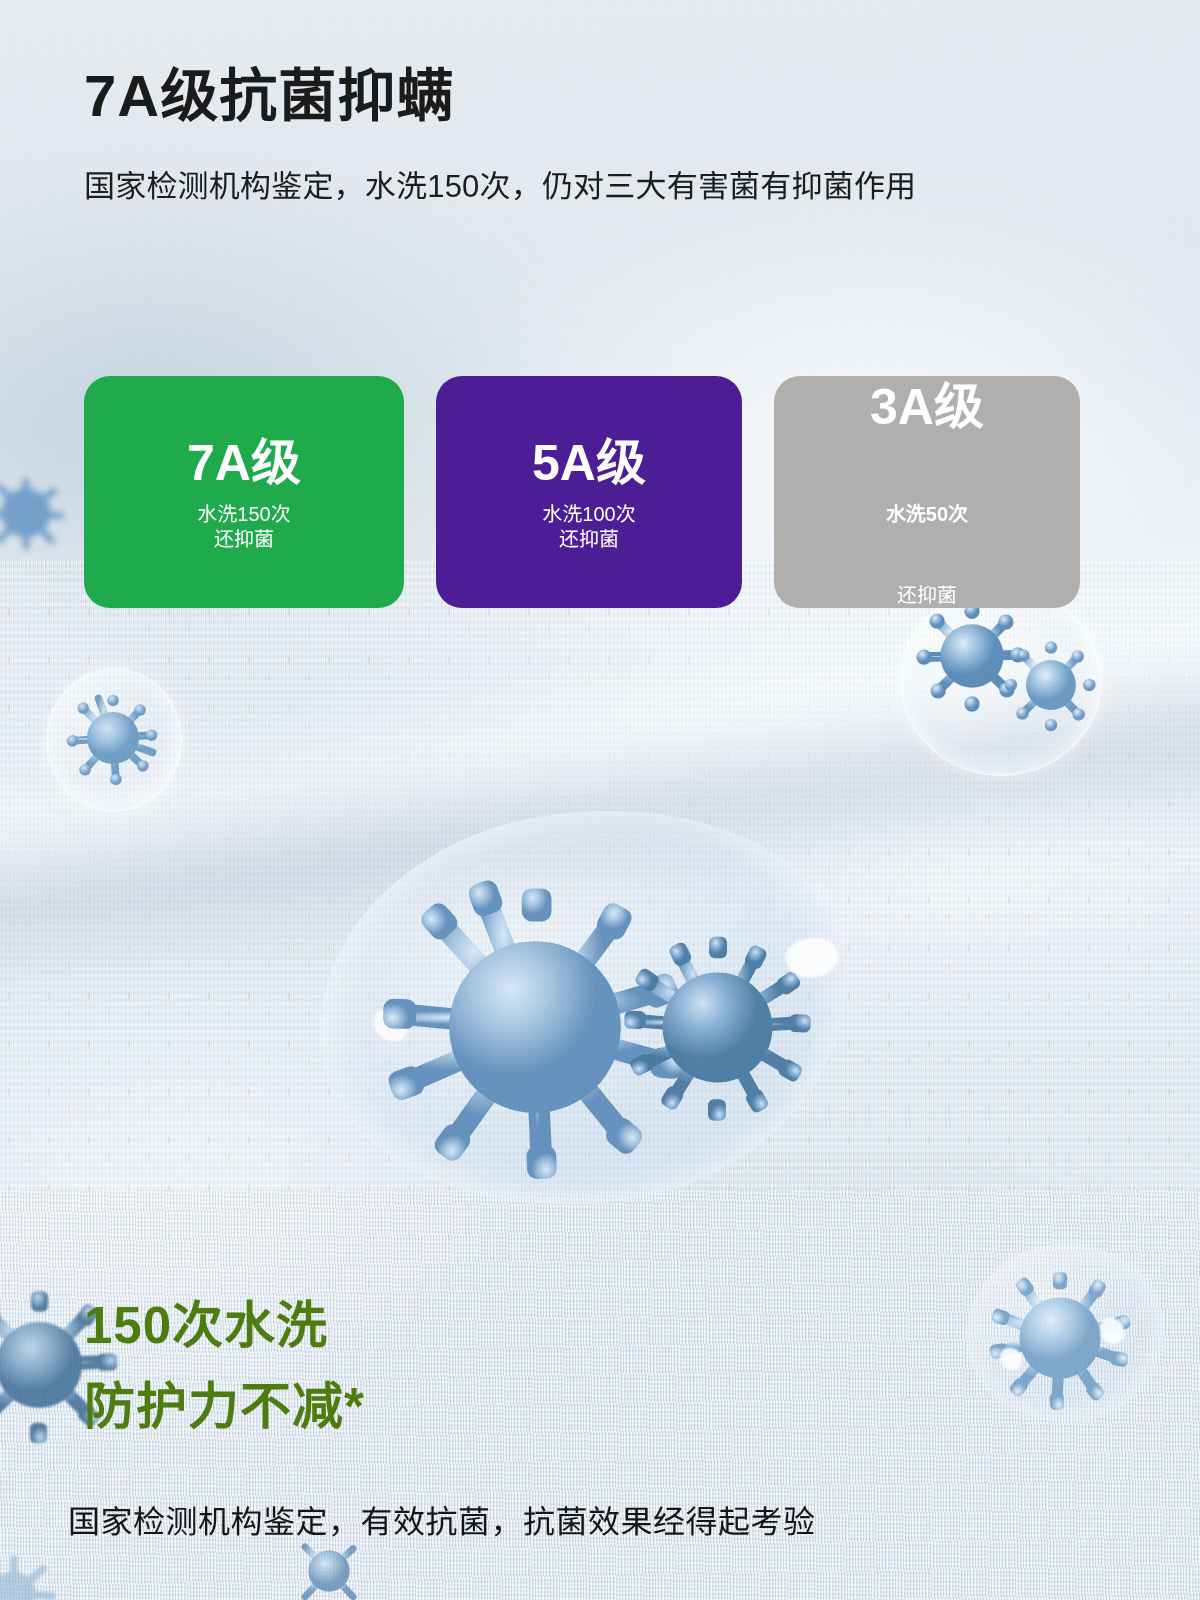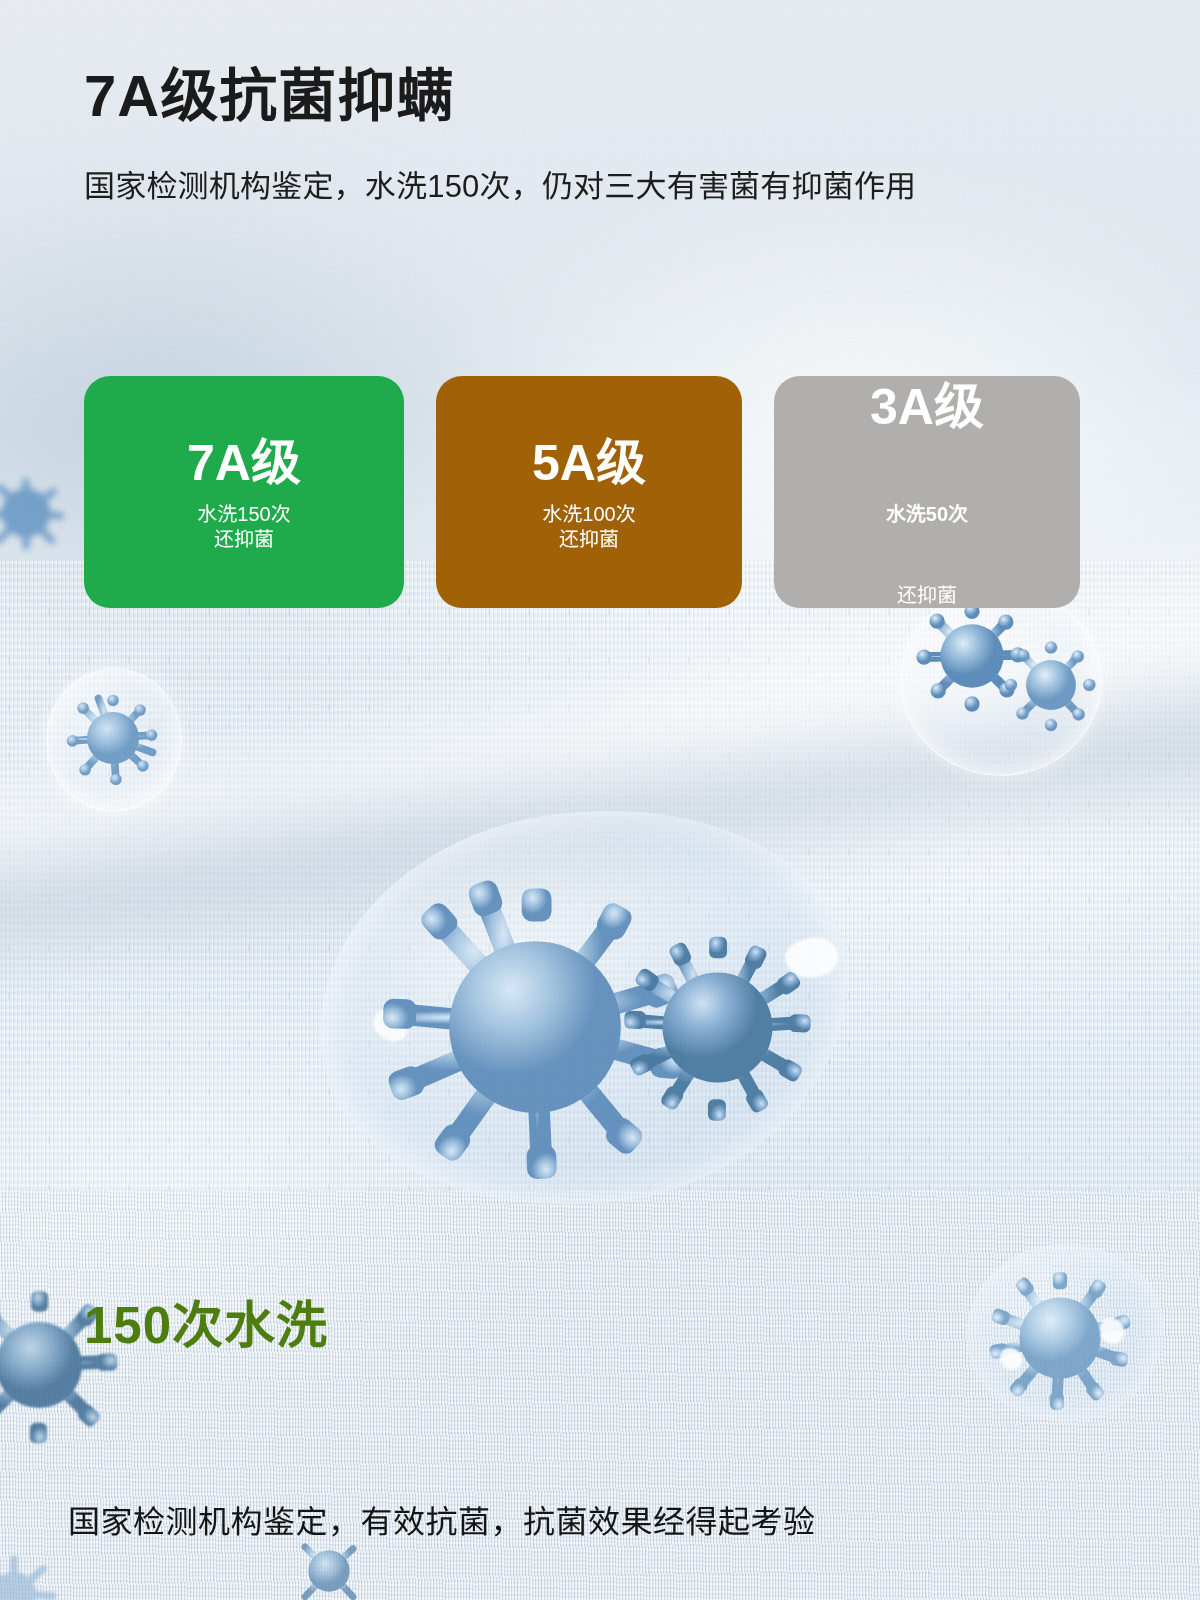--- a/index.html
+++ b/index.html
@@ -580,32 +580,33 @@
 
 
   <div class="cards">
 
     <div class="card card-green" style="background: rgb(31, 171, 76);">
       <div class="card-grade" style="color: rgb(255, 255, 255);">7A级</div>
       <div class="card-line" style="color: rgb(255, 255, 255);">水洗150次</div>
       <div class="card-line" style="color: rgb(255, 255, 255);">还抑菌</div>
     </div>
 
-    <div class="card card-gray" style="background: #a16207;">
+    <div class="card card-gray" style="background: #4c1d95;">
       <div class="card-grade" style="color: rgb(255, 255, 255);">5A级</div>
       <div class="card-line" style="color: rgb(255, 255, 255);">水洗100次</div>
       <div class="card-line" style="color: rgb(255, 255, 255);">还抑菌</div>
     </div>
 
     <div class="card card-gray" style="background: rgb(177, 175, 173); justify-content: space-between;">
       <div class="card-grade" style="color: rgb(255, 255, 255);">3A级</div>
       <div class="card-line" style="color: rgb(255, 255, 255); font-weight: bold;">水洗50次</div>
       <div class="card-line" style="color: rgb(255, 255, 255);">还抑菌</div>
     </div>
 
   </div>
 
   <div class="big-claim claim-1">150次水洗</div>
 
+  <div class="big-claim claim-2">防护力不减*</div>
 
   <div class="claim-note">国家检测机构鉴定，有效抗菌，抗菌效果经得起考验</div>
 
 </div>
 
 </body></html>

